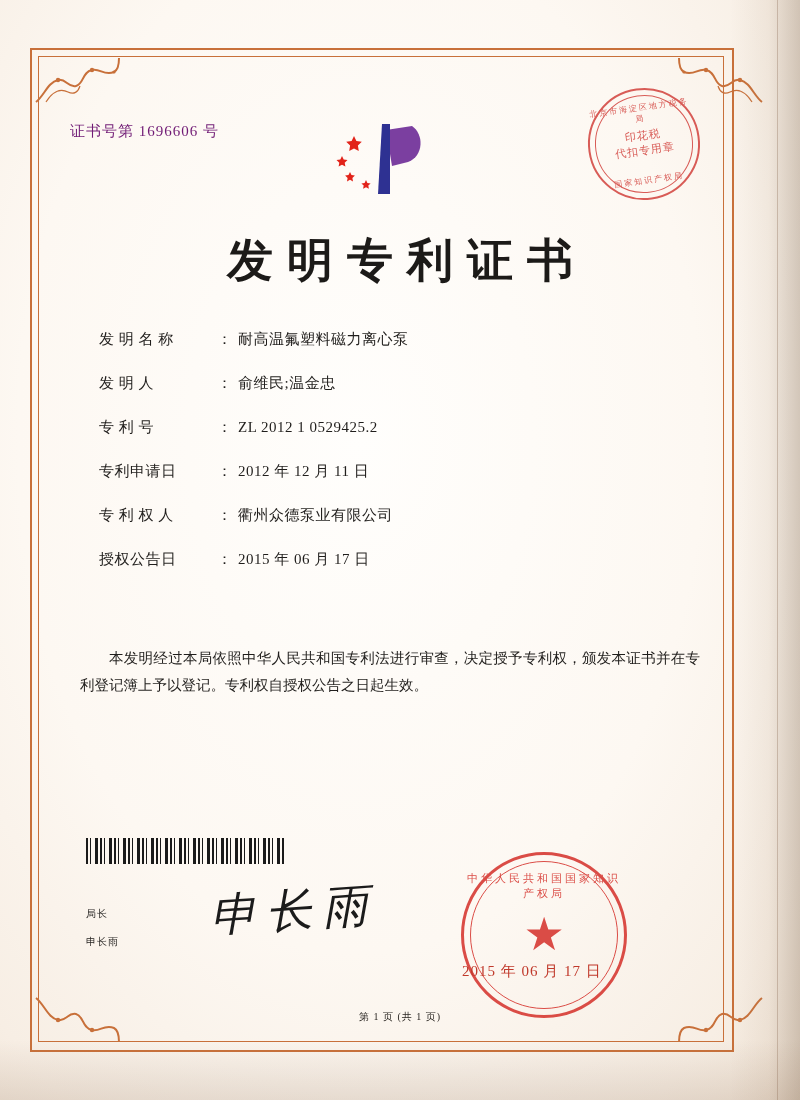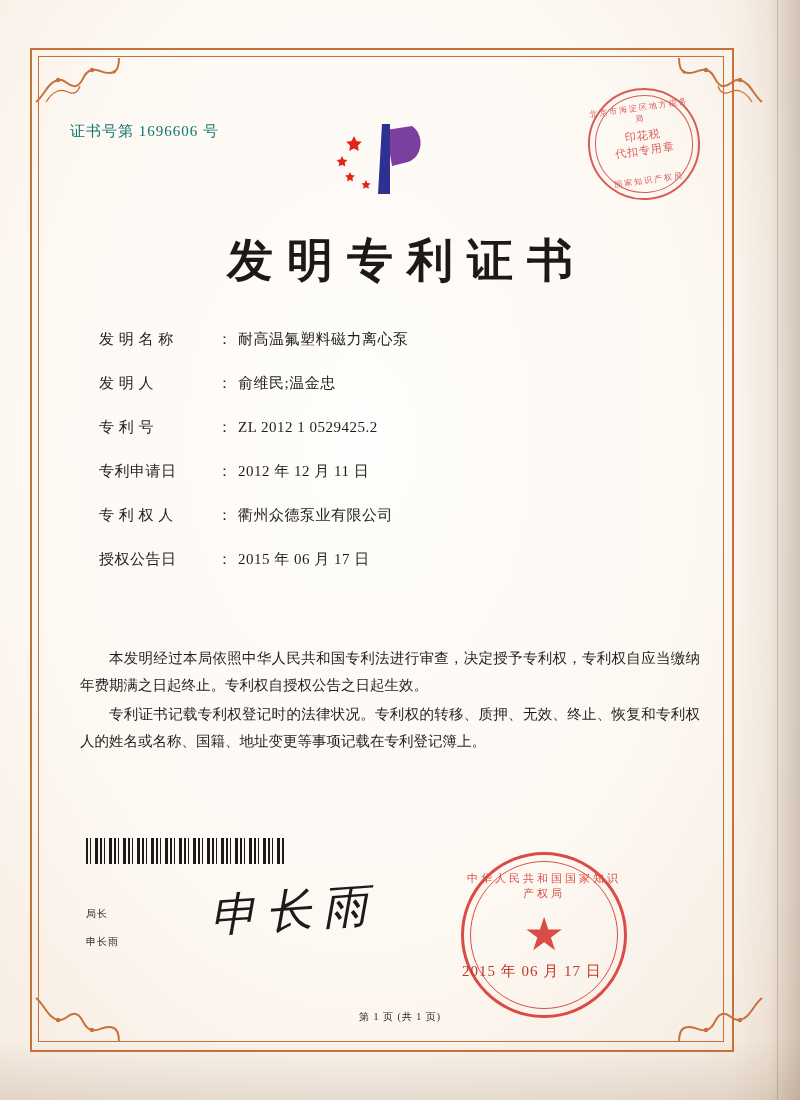--- a/index.html
+++ b/index.html
@@ -62,21 +62,21 @@
   .corner.tl { left: 34px; top: 52px; }
   .corner.tr { right: 36px; top: 52px; transform: scaleX(-1); }
   .corner.bl { left: 34px; bottom: 52px; transform: scaleY(-1); }
   .corner.br { right: 36px; bottom: 52px; transform: scale(-1,-1); }
 
   
   .cert-no {
     position: absolute;
     left: 70px; top: 122px;
     font-size: 15px;
-    color: #0f766e;
+    color: #701a75;
     letter-spacing: 1px;
   }
 
   
   .logo {
     position: absolute;
     left: 320px; top: 110px;
     width: 130px; height: 100px;
   }
 
@@ -343,22 +343,21 @@
       <span class="field-value">衢州众德泵业有限公司</span>
     </div>
     <div class="field-row">
       <span class="field-label">授权公告日</span>
       <span class="field-colon">：</span>
       <span class="field-value">2015 年 06 月 17 日</span>
     </div>
   </div>
 
   <div class="body-text">
-    <p>本发明经过本局依照中华人民共和国专利法进行审查，决定授予专利权，专利权自应当缴纳年费期满之日起终止。专利权自授权公告之日起生效。</p>
-    <p>专利证书记载专利权登记时的法律状况。专利权的转移、质押、无效、终止、恢复和专利权人的姓名或名称、国籍、地址变更等事项记载在专利登记簿上。</p>
+    <p>本发明经过本局依照中华人民共和国专利法进行审查，决定授予专利权，颁发本证书并在专利登记簿上予以登记。专利权自授权公告之日起生效。</p>
   </div>
 
   <div class="barcode"></div>
 
   <div class="sign-label">
     <div>局长</div>
     <div>申长雨</div>
   </div>
   <div class="signature">申长雨</div>
 

